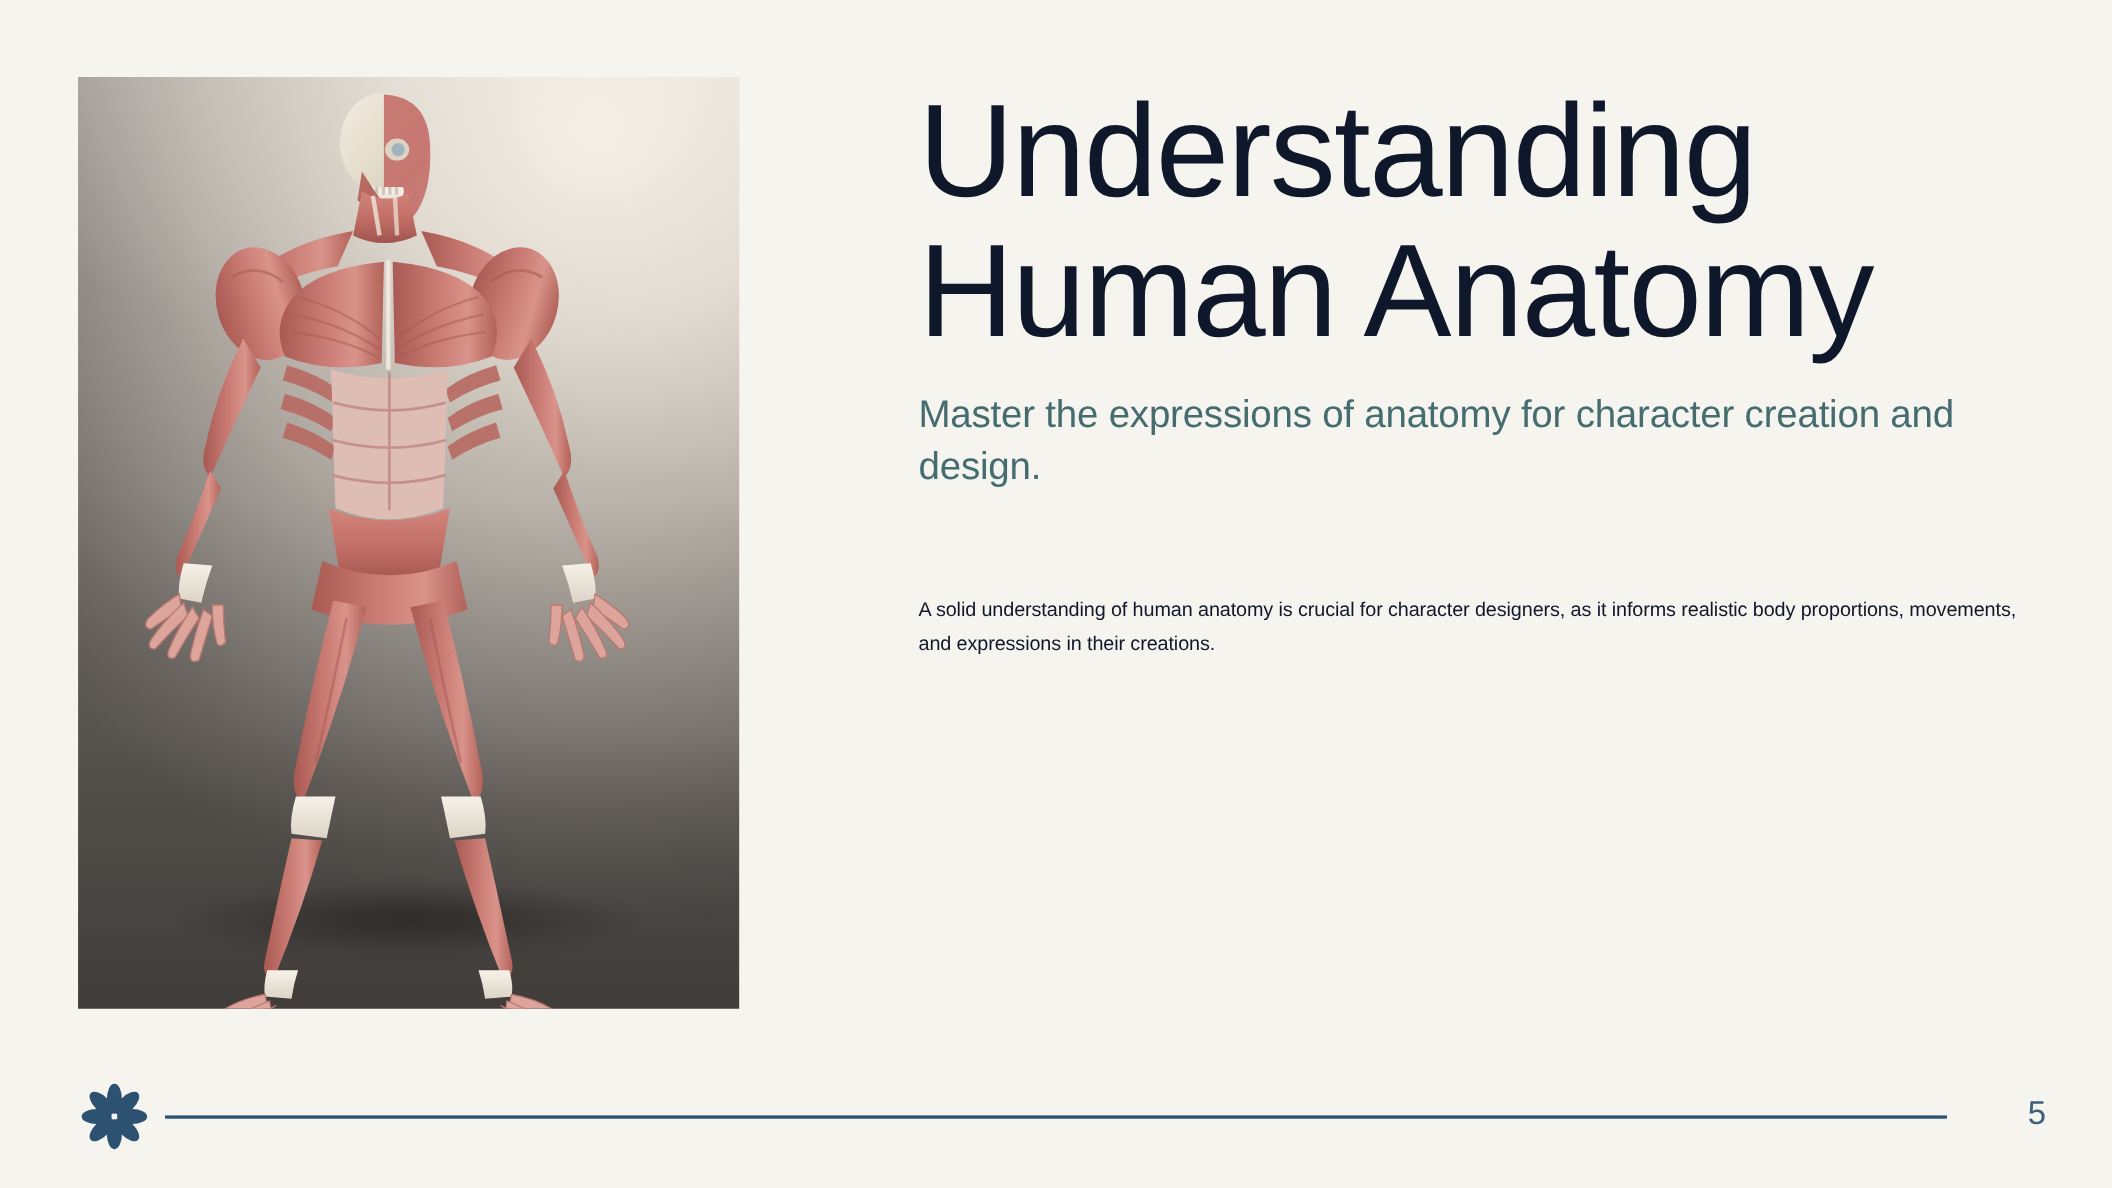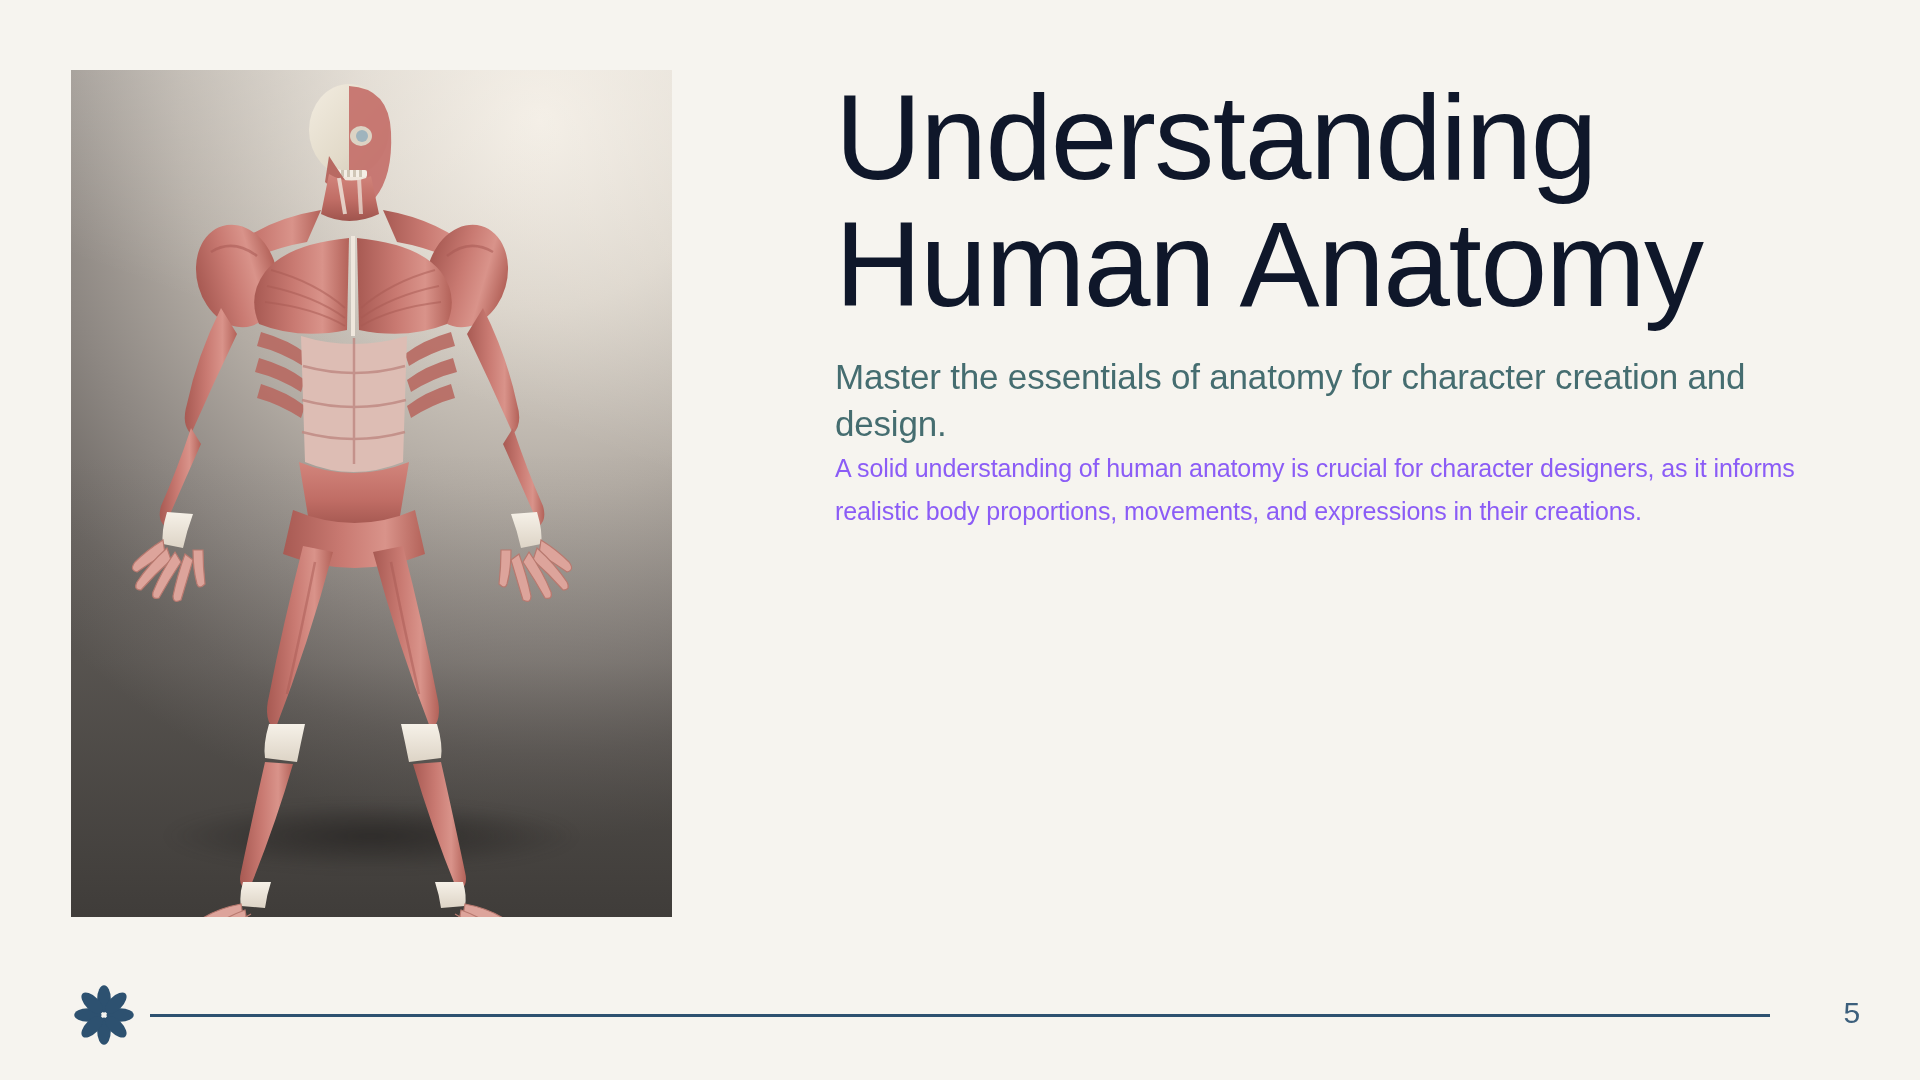--- a/index.html
+++ b/index.html
@@ -52,25 +52,26 @@
   .slide-subtitle{
     margin-top:26px;
     font-size:35px;
     line-height:1.33;
     font-weight:400;
     letter-spacing:-0.2px;
     color:#456d70;
     max-width:1012px;
   }
   .slide-body{
-    font-size:25px;
+    margin-top:92px;
+    font-size:18px;
     line-height:1.72;
     font-weight:400;
     letter-spacing:-0.1px;
-    color:#8b5cf6;
+    color:#0f172a;
     max-width:1012px;
   }
 
   
   .footer{
     position:absolute;
     left:0; right:0; bottom:0;
     height:130px;
   }
   .logo-mark{
@@ -238,21 +239,21 @@
         <path d="M390 840 q22 8 36 20 q4 6 -4 8 q-18 -10 -34 -16 z"></path>
         <path d="M384 844 q18 10 28 20"></path>
       </g>
     </svg>
   </div>
 </div>
 
 <div class="content">
   <h1 class="slide-title">Understanding
 Human Anatomy</h1>
-  <p class="slide-subtitle">Master the essentials of anatomy for character creation and design.</p>
+  <p class="slide-subtitle">Master the expressions of anatomy for character creation and design.</p>
   <p class="slide-body">A solid understanding of human anatomy is crucial for character designers, as it informs realistic body proportions, movements, and expressions in their creations.</p>
 </div>
 
 <div class="footer">
   <div class="logo-mark">
     <svg viewBox="0 0 100 100" xmlns="http://www.w3.org/2000/svg" aria-hidden="true">
       <g fill="#2d5170">
         <ellipse cx="50" cy="24" rx="11" ry="22"></ellipse>
         <ellipse cx="50" cy="76" rx="11" ry="22"></ellipse>
         <ellipse cx="24" cy="50" rx="22" ry="11"></ellipse>

